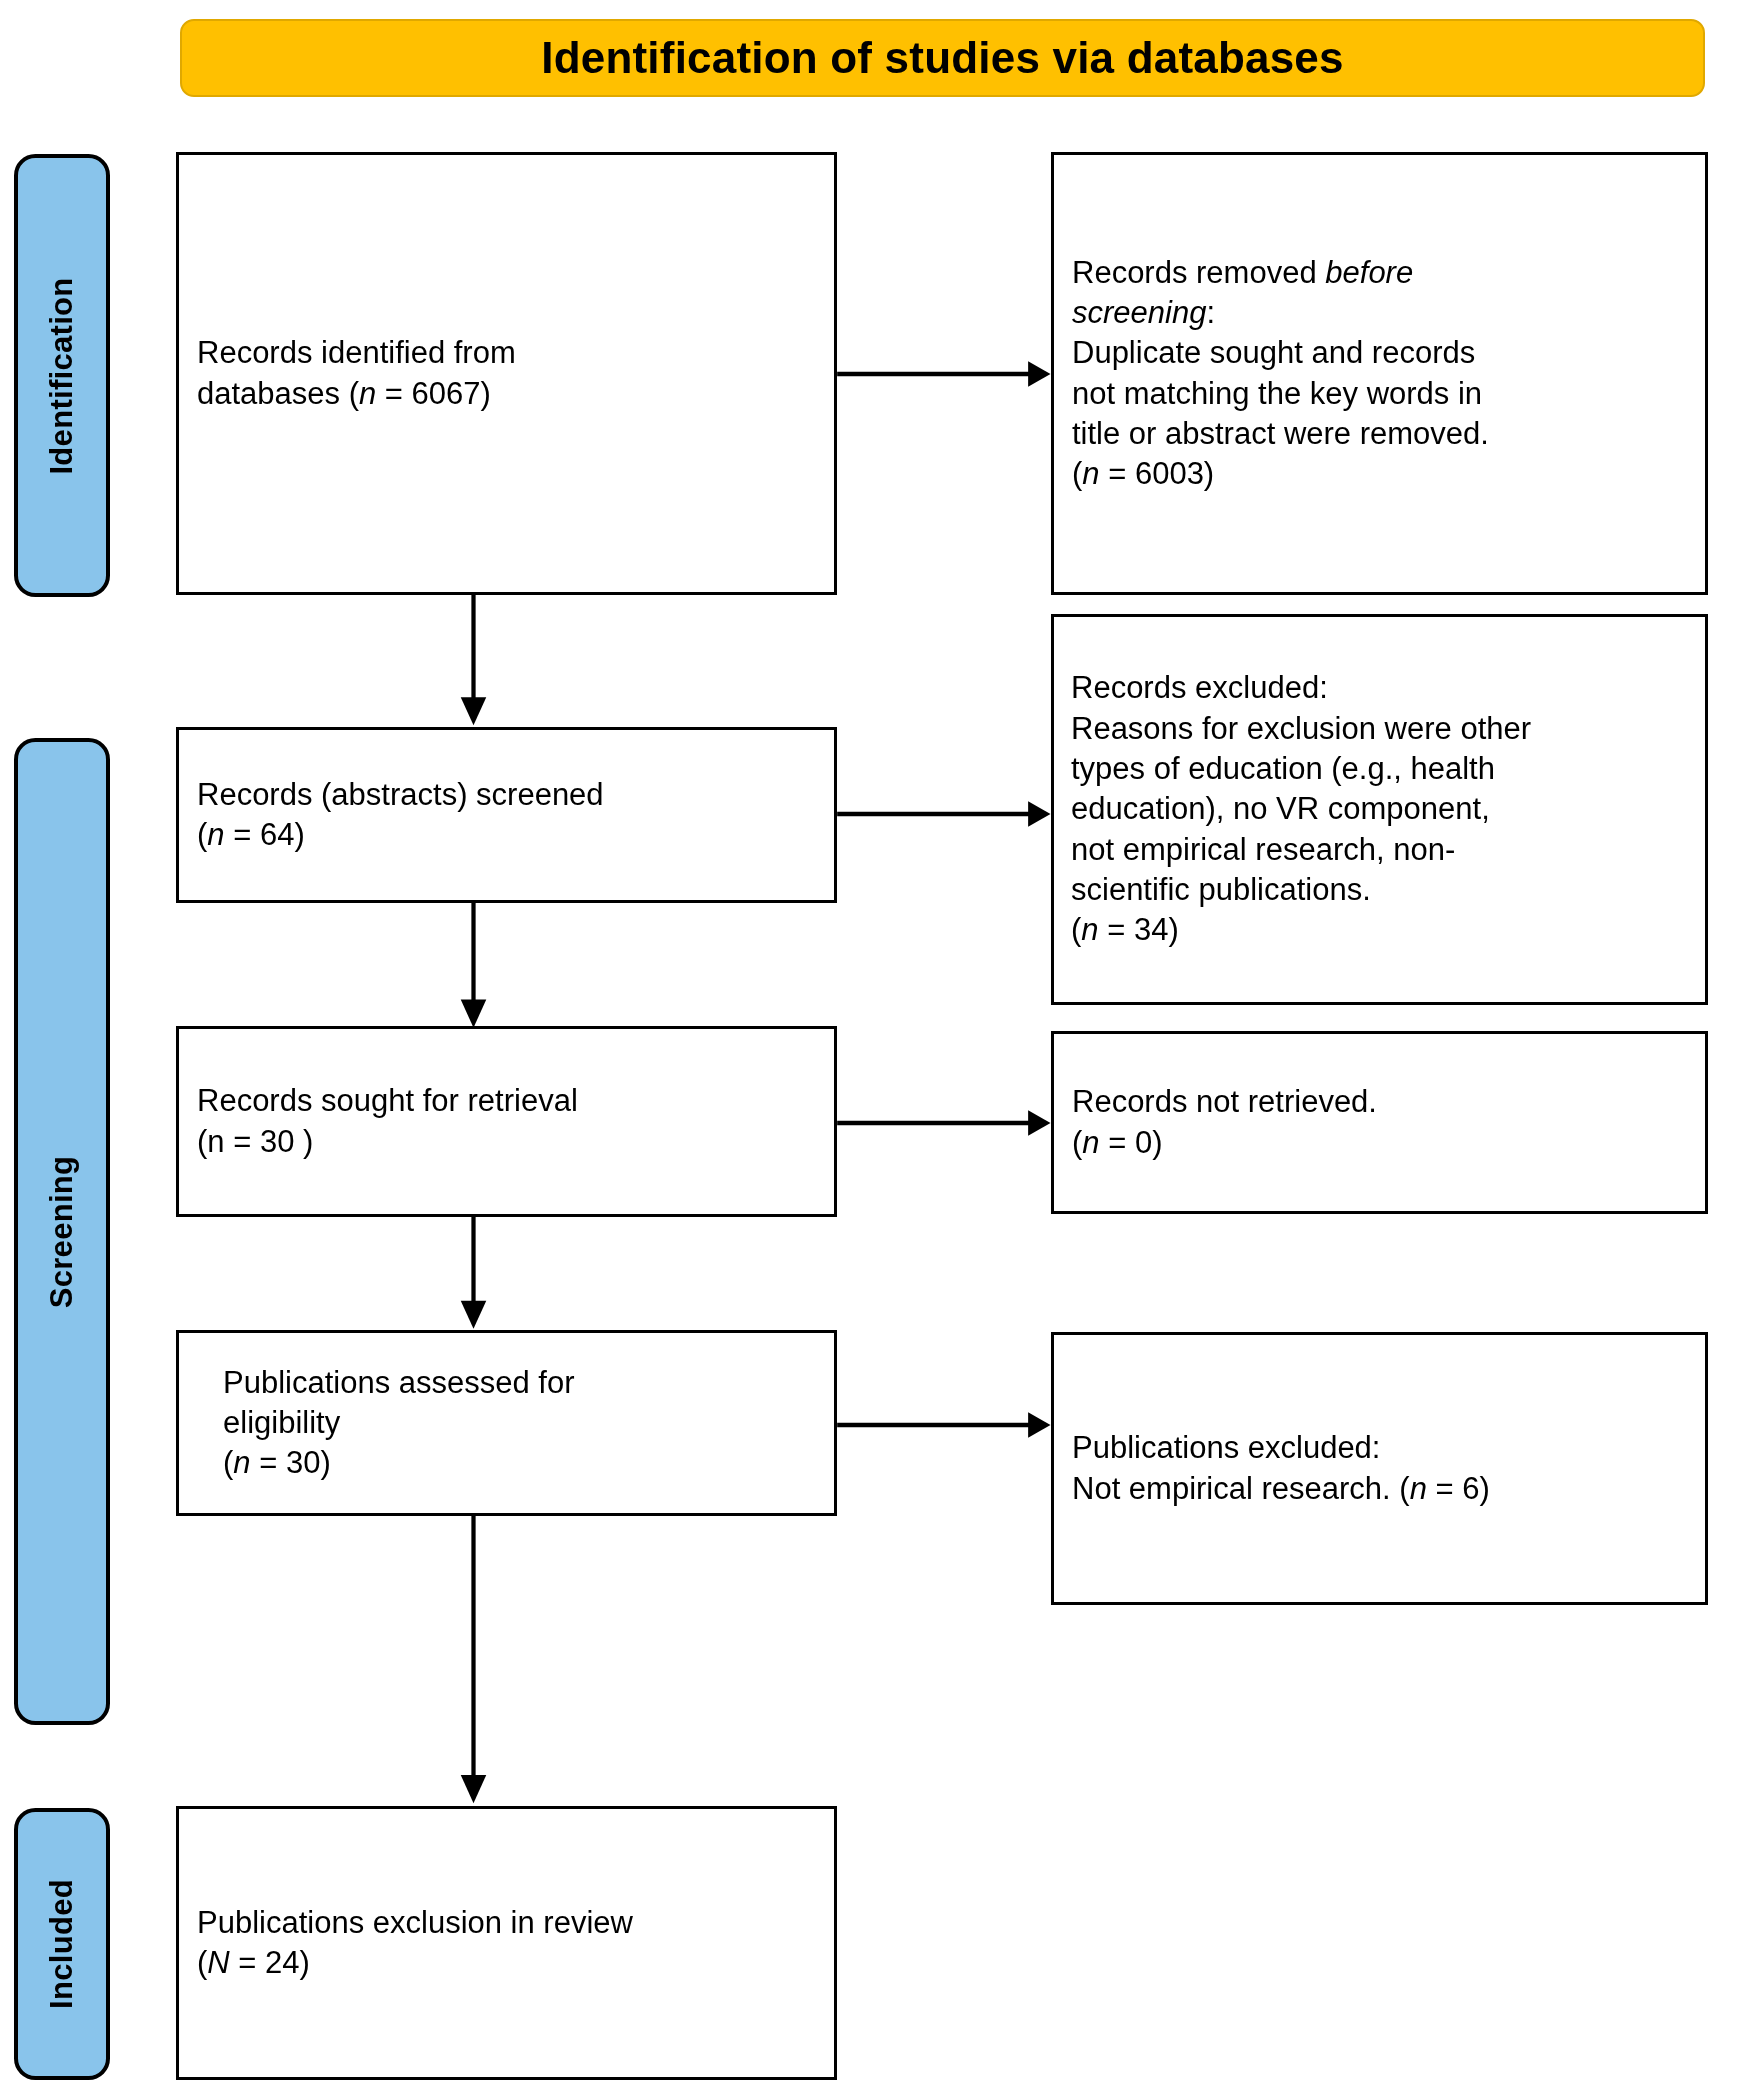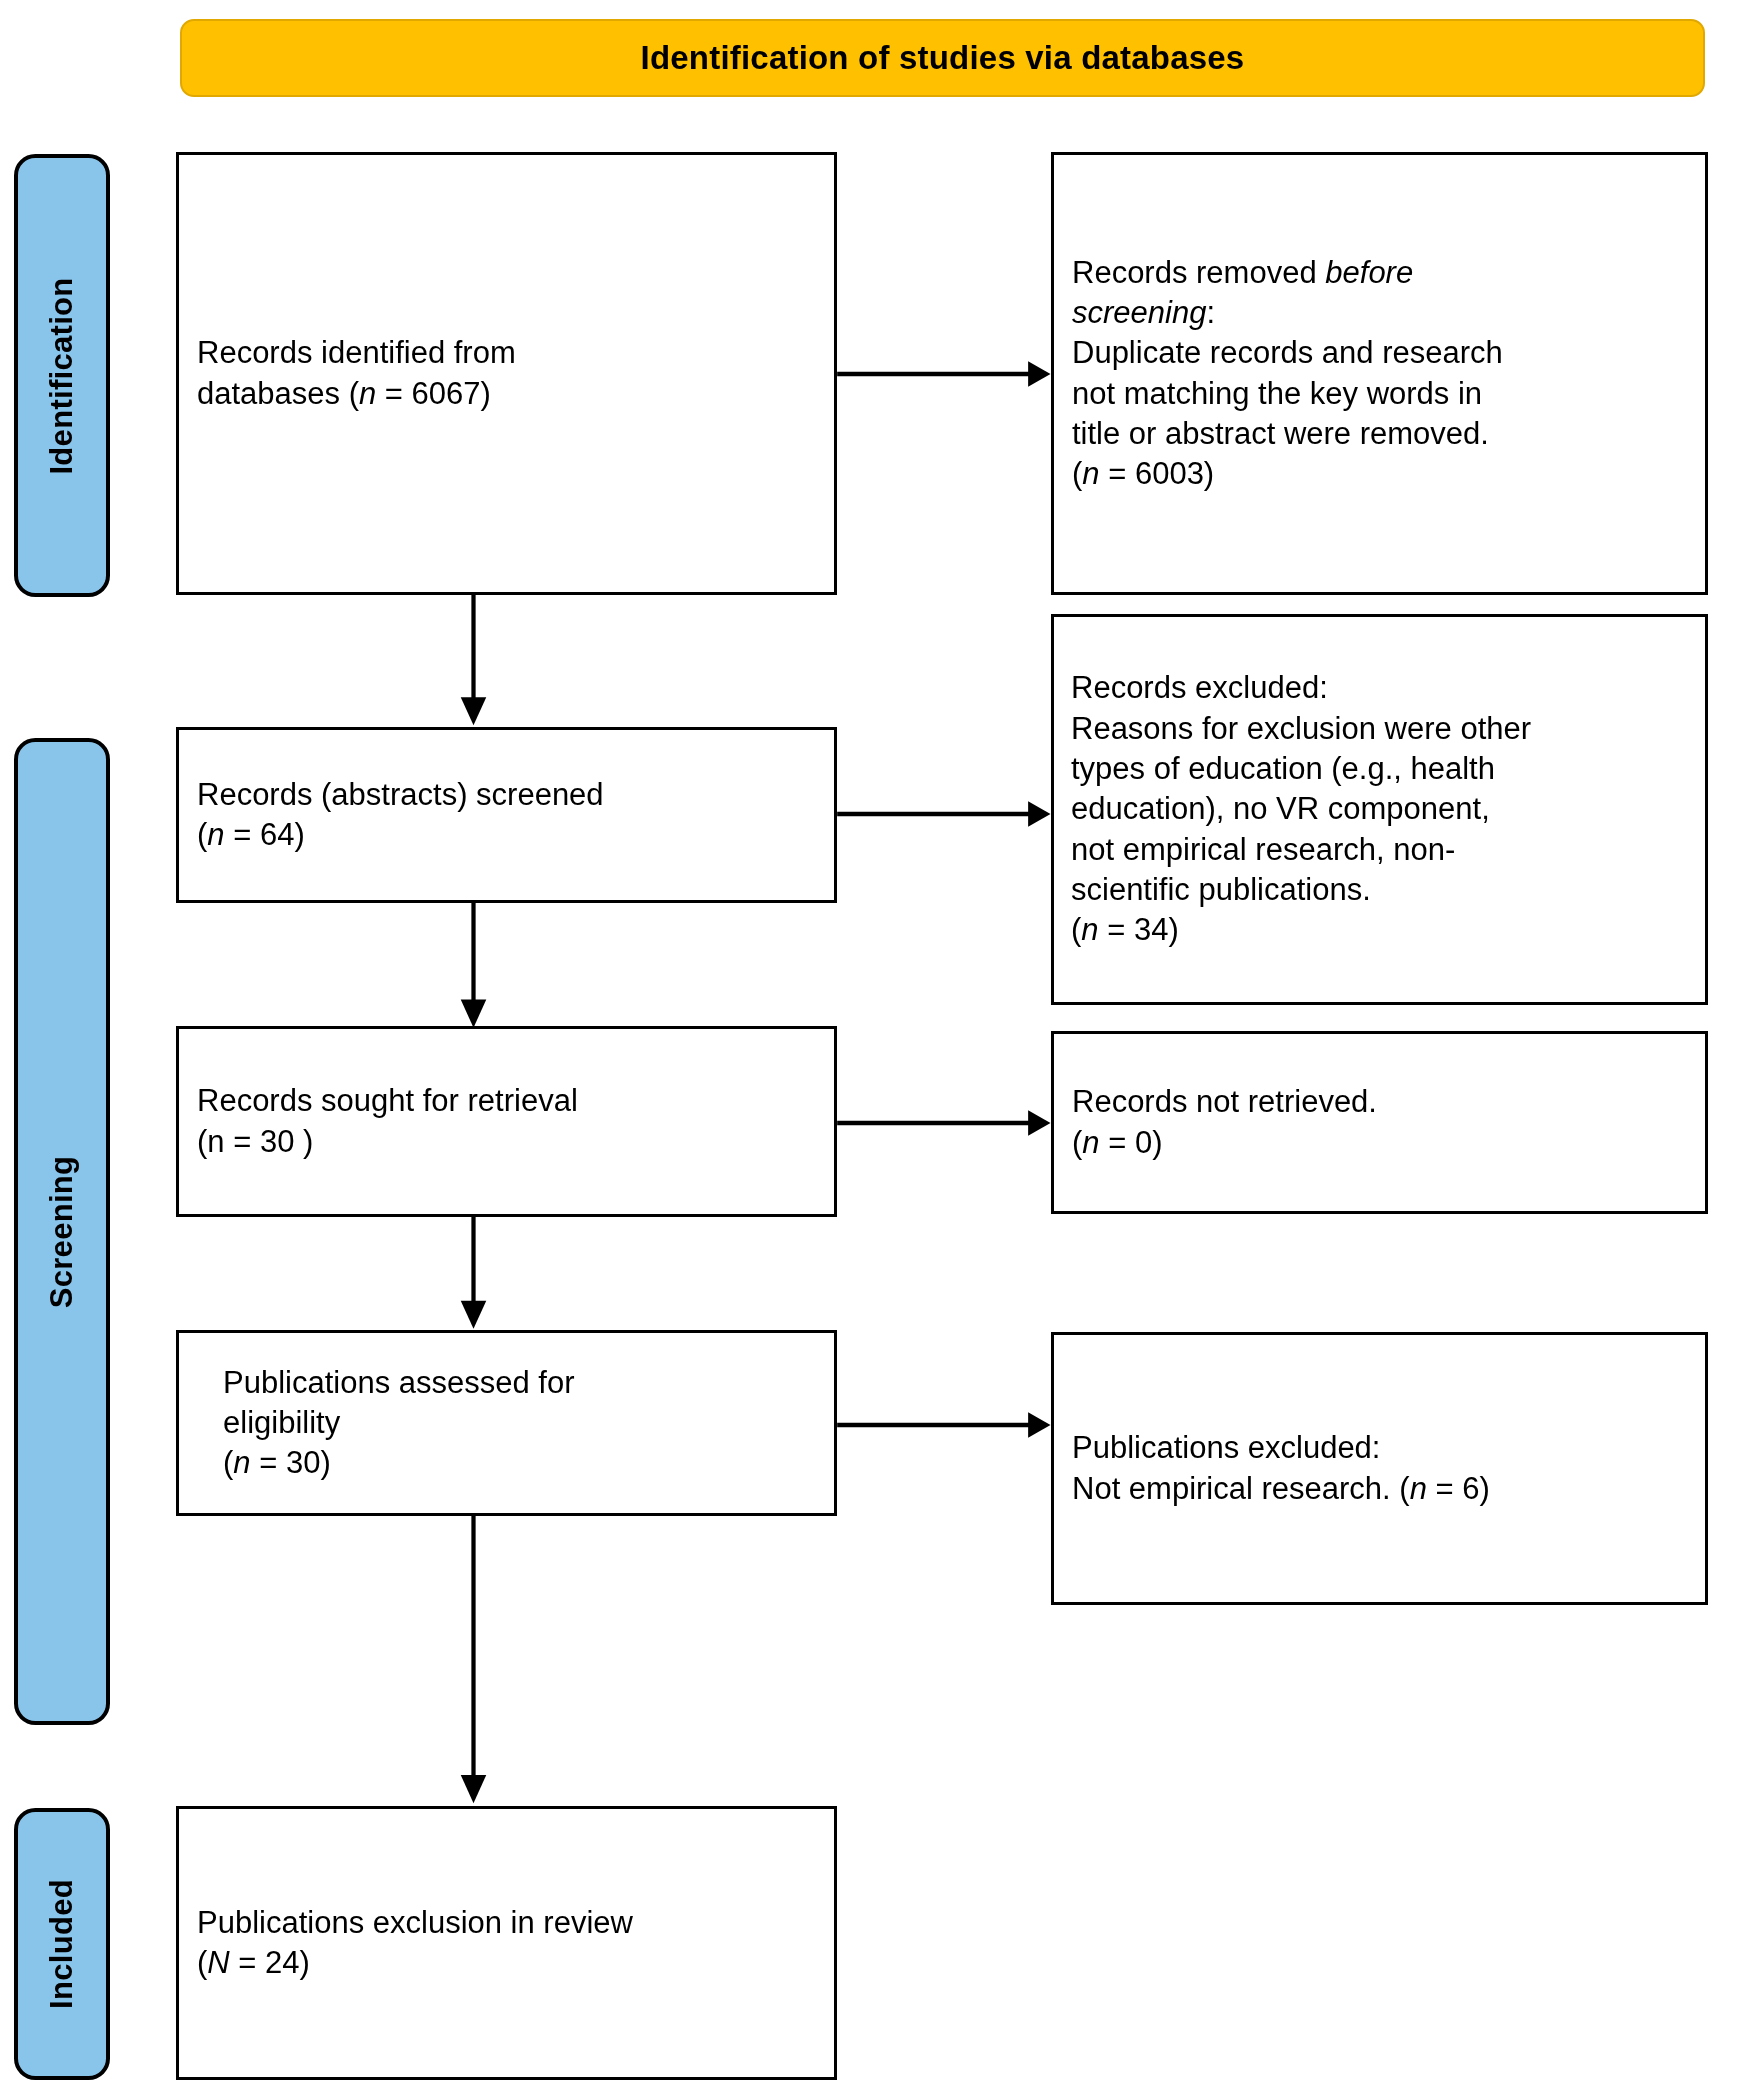--- a/index.html
+++ b/index.html
@@ -27,21 +27,21 @@
     height: 78px;
     background: #FFC000;
     border: 2.1px solid #E0A800;
     border-radius: 14px;
     box-sizing: border-box;
     display: flex;
     align-items: center;
     justify-content: center;
   }
   .banner-text {
-    font-size: 33px;
+    font-size: 44px;
     font-weight: bold;
     color: #000000;
     letter-spacing: 0.2px;
     white-space: nowrap;
   }
 
   
   .stage {
     position: absolute;
     background: #89C4EB;
@@ -108,21 +108,21 @@
     <div class="box-text">
       <span>Records identified from</span><br>
       <span>databases (</span><i>n</i><span> = 6067)</span>
     </div>
   </div>
 
   <div class="box" style="left:1051px; top:152px; width:657px; height:443px;">
     <div class="box-text">
       <span>Records removed </span><i>before</i><br>
       <i>screening</i><span>:</span><br>
-      <span>Duplicate records and research</span><br>
+      <span>Duplicate sought and records</span><br>
       <span>not matching the key words in</span><br>
       <span>title or abstract were removed.</span><br>
       <span>(</span><i>n</i><span> = 6003)</span>
     </div>
   </div>
 
   <div class="box" style="left:176px; top:727px; width:661px; height:176px;">
     <div class="box-text">
       <span>Records (abstracts) screened</span><br>
       <span>(</span><i>n</i><span> = 64)</span>

